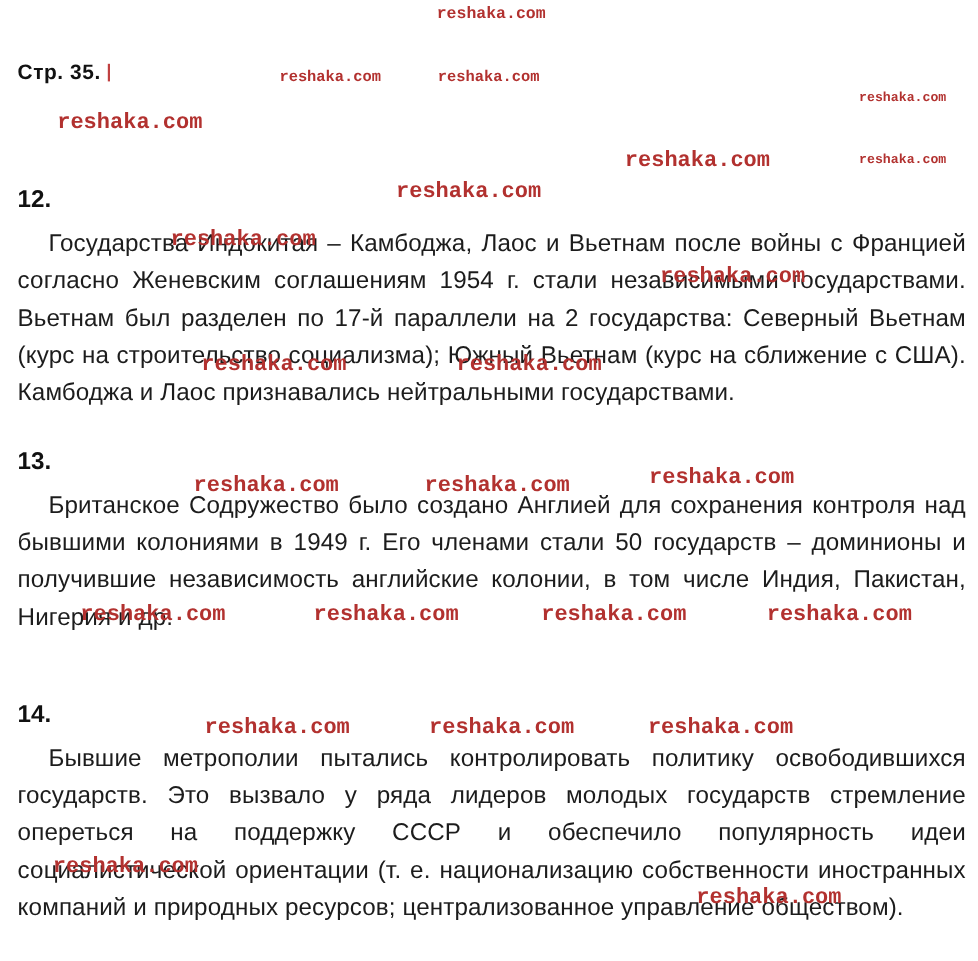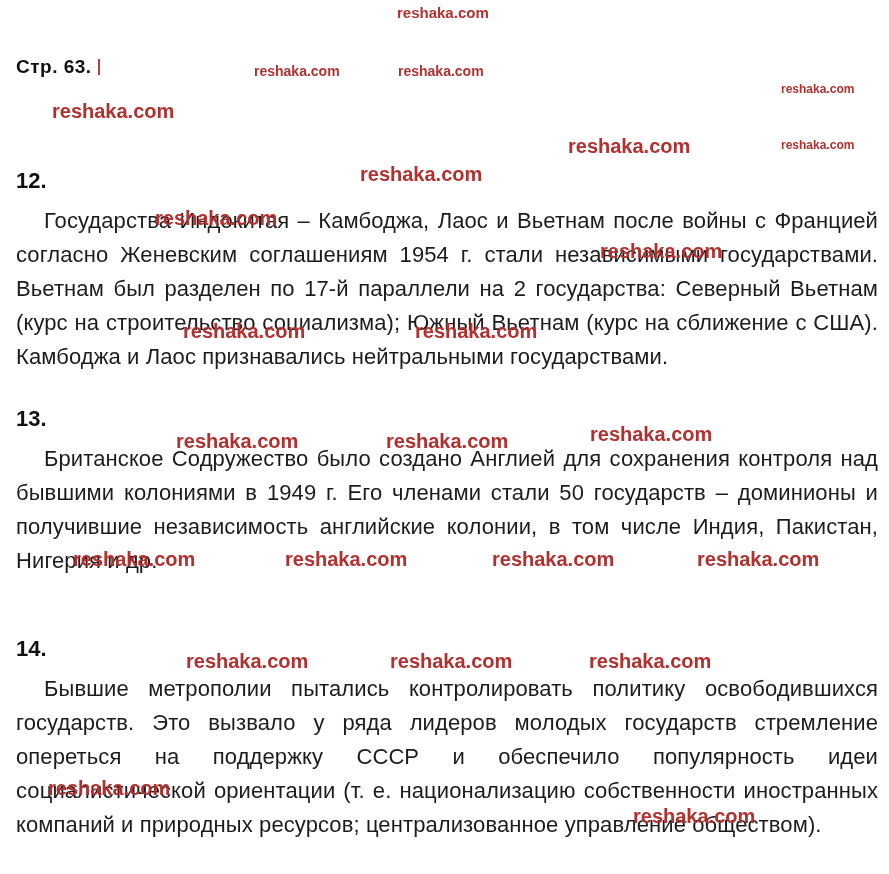--- a/index.html
+++ b/index.html
@@ -17,21 +17,21 @@
   }
   .page {
     position: relative;
     width: 889px;
     height: 874px;
   }
 
   
   .wm {
     position: absolute;
-    font-family: Liberation Sans, sans-serif;
+    font-family: Liberation Mono, monospace;
     font-weight: bold;
     color: #b2312f;
     white-space: nowrap;
     pointer-events: none;
     user-select: none;
     text-align: right;
   }
 
   
   .doc {
@@ -83,21 +83,21 @@
   #t14 { margin-top: 58px; }
 </style>
 </head>
 <body>
 
 <div class="page">
 
   <div class="doc">
 
     <div class="page-label">
-      <span>Стр. 63.</span><span class="caret"></span>
+      <span>Стр. 35.</span><span class="caret"></span>
     </div>
 
     <div class="task" id="t12">
       <div class="task-num">12.</div>
       <div class="task-body"><span class="indent"></span><span>Государства Индокитая – Камбоджа, Лаос и Вьетнам после войны с Францией согласно Женевским соглашениям 1954 г. стали независимыми государствами. Вьетнам был разделен по 17-й параллели на 2 государства: Северный Вьетнам (курс на строительство социализма); Южный Вьетнам (курс на сближение с США). Камбоджа и Лаос признавались нейтральными государствами.</span></div>
     </div>
 
     <div class="task" id="t13">
       <div class="task-num">13.</div>
       <div class="task-body"><span class="indent"></span><span>Британское Содружество было создано Англией для сохранения контроля над бывшими колониями в 1949 г. Его членами стали 50 государств – доминионы и получившие независимость английские колонии, в том числе Индия, Пакистан, Нигерия и др.</span></div>

